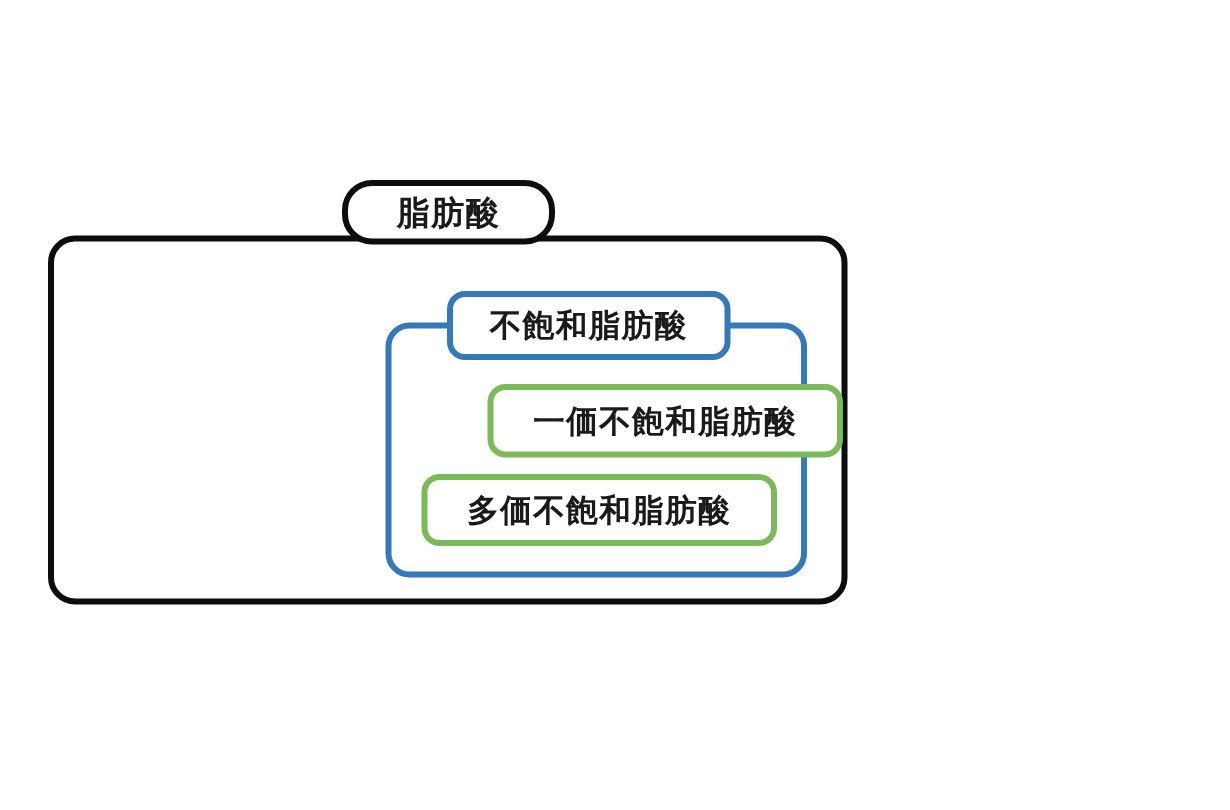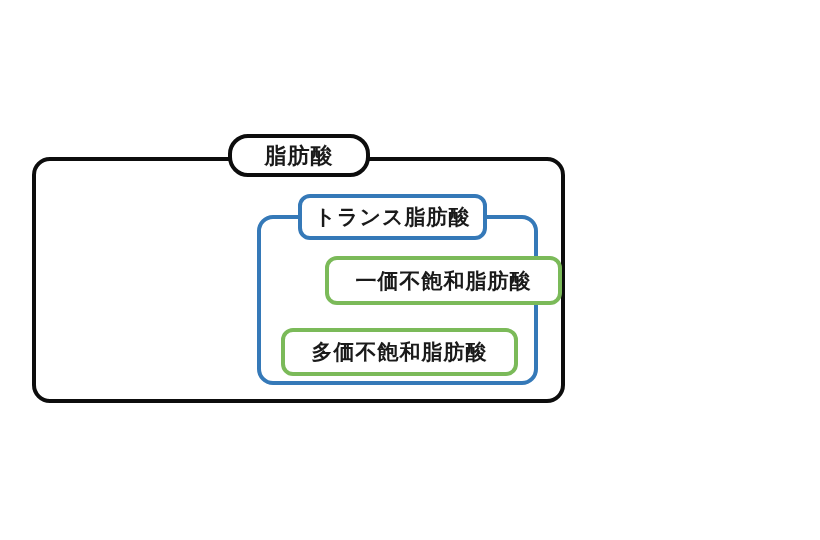--- a/index.html
+++ b/index.html
@@ -31,21 +31,21 @@
   .big-box {
     left: 32px; top: 157px;
     width: 533px; height: 246px;
     border: 4px solid var(--color-black, #0d0d0d);
     border-radius: 18px;
     background: transparent;
     z-index: 1;
   }
   
   .title-box {
-    left: 228px; top: 134px;
+    left: 228px; top: 120px;
     width: 142px; height: 43px;
     border: 4px solid var(--color-black, #0d0d0d);
     border-radius: 20px;
     font-size: 22px;
     z-index: 4;
   }
   
   .blue-container {
     left: 257px; top: 215px;
     width: 281px; height: 170px;
@@ -63,21 +63,21 @@
     font-size: 21px;
     z-index: 3;
   }
   .green-box {
     border: 4px solid var(--color-green, #7BBA59);
     border-radius: 12px;
     font-size: 21px;
     z-index: 3;
   }
   .green-1 { left: 281px; top: 256px; width: 237px; height: 49px; margin-left: 44px; }
-  .green-2 { left: 281px; top: 316px; width: 237px; height: 48px; margin-top: 12px; }
+  .green-2 { left: 281px; top: 316px; width: 237px; height: 48px; }
   
   .orange-box {
     left: 63px; top: 268px;
     width: 162px; height: 45px;
     border: 4px solid var(--color-orange, #C4591B);
     border-radius: 10px;
     font-size: 20px;
     z-index: 2;
   }
   
@@ -98,21 +98,21 @@
   <div class="node big-box"></div>
 
   <div class="node title-box">
     <span>脂肪酸</span>
   </div>
 
 
   <div class="node blue-container"></div>
 
   <div class="node blue-label">
-    <span>トランス脂肪酸</span>
+    <span>不飽和脂肪酸</span>
   </div>
 
   <div class="node green-box green-1">
     <span>一価不飽和脂肪酸</span>
   </div>
 
   <div class="node green-box green-2">
     <span>多価不飽和脂肪酸</span>
   </div>
 

